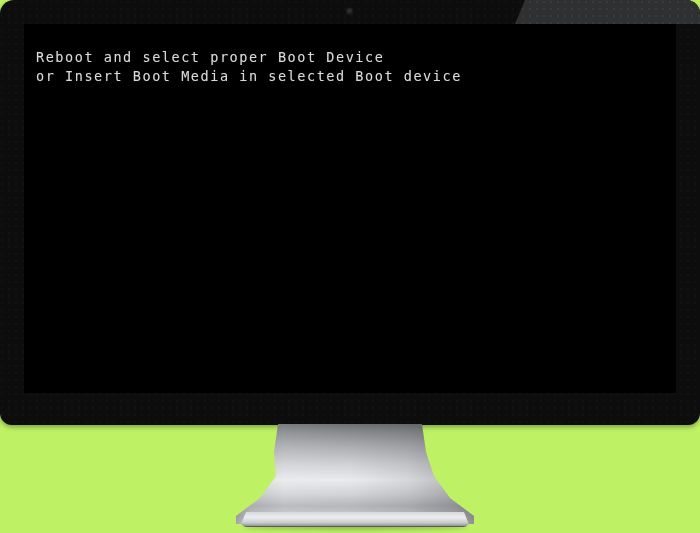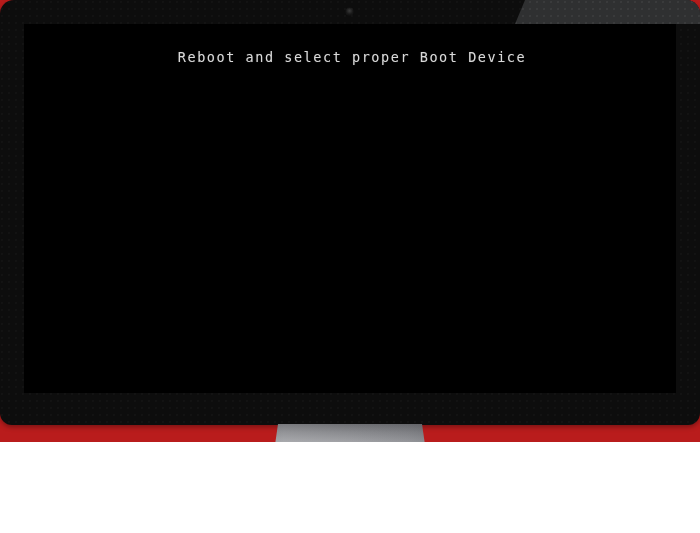--- a/index.html
+++ b/index.html
@@ -4,25 +4,24 @@
 <title>Boot Device Error</title>
 <style>
   html, body {
     margin: 0;
     padding: 0;
     background: #ffffff;
   }
   #scene {
     position: relative;
     width: 700px;
-    height: 442px;
+    height: 533px;
     overflow: hidden;
-    background: #b91c1c;
+    background: #bef264;
     font-family: "Liberation Sans", sans-serif;
-    text-align: center;
   }
 
   
   #monitor-body {
     position: absolute;
     left: 0;
     top: 0;
     width: 700px;
     height: 425px;
     background: #0d0d0d;
@@ -253,20 +252,21 @@
       <div id="bezel-gloss-texture"></div>
     </div>
 
     <div id="bezel-right-band"></div>
 
     <div id="webcam"></div>
 
     <div id="screen">
       <div id="bios-console">
         <div class="bios-line">Reboot and select proper Boot Device</div>
+        <div class="bios-line">or Insert Boot Media in selected Boot device</div>
       </div>
     </div>
 
   </div>
 
   <div id="stand-wrap">
     <div id="stand-neck"></div>
     <div id="stand-neck-shading"></div>
     <div id="stand-base-shadow"></div>
     <div id="stand-base"></div>

